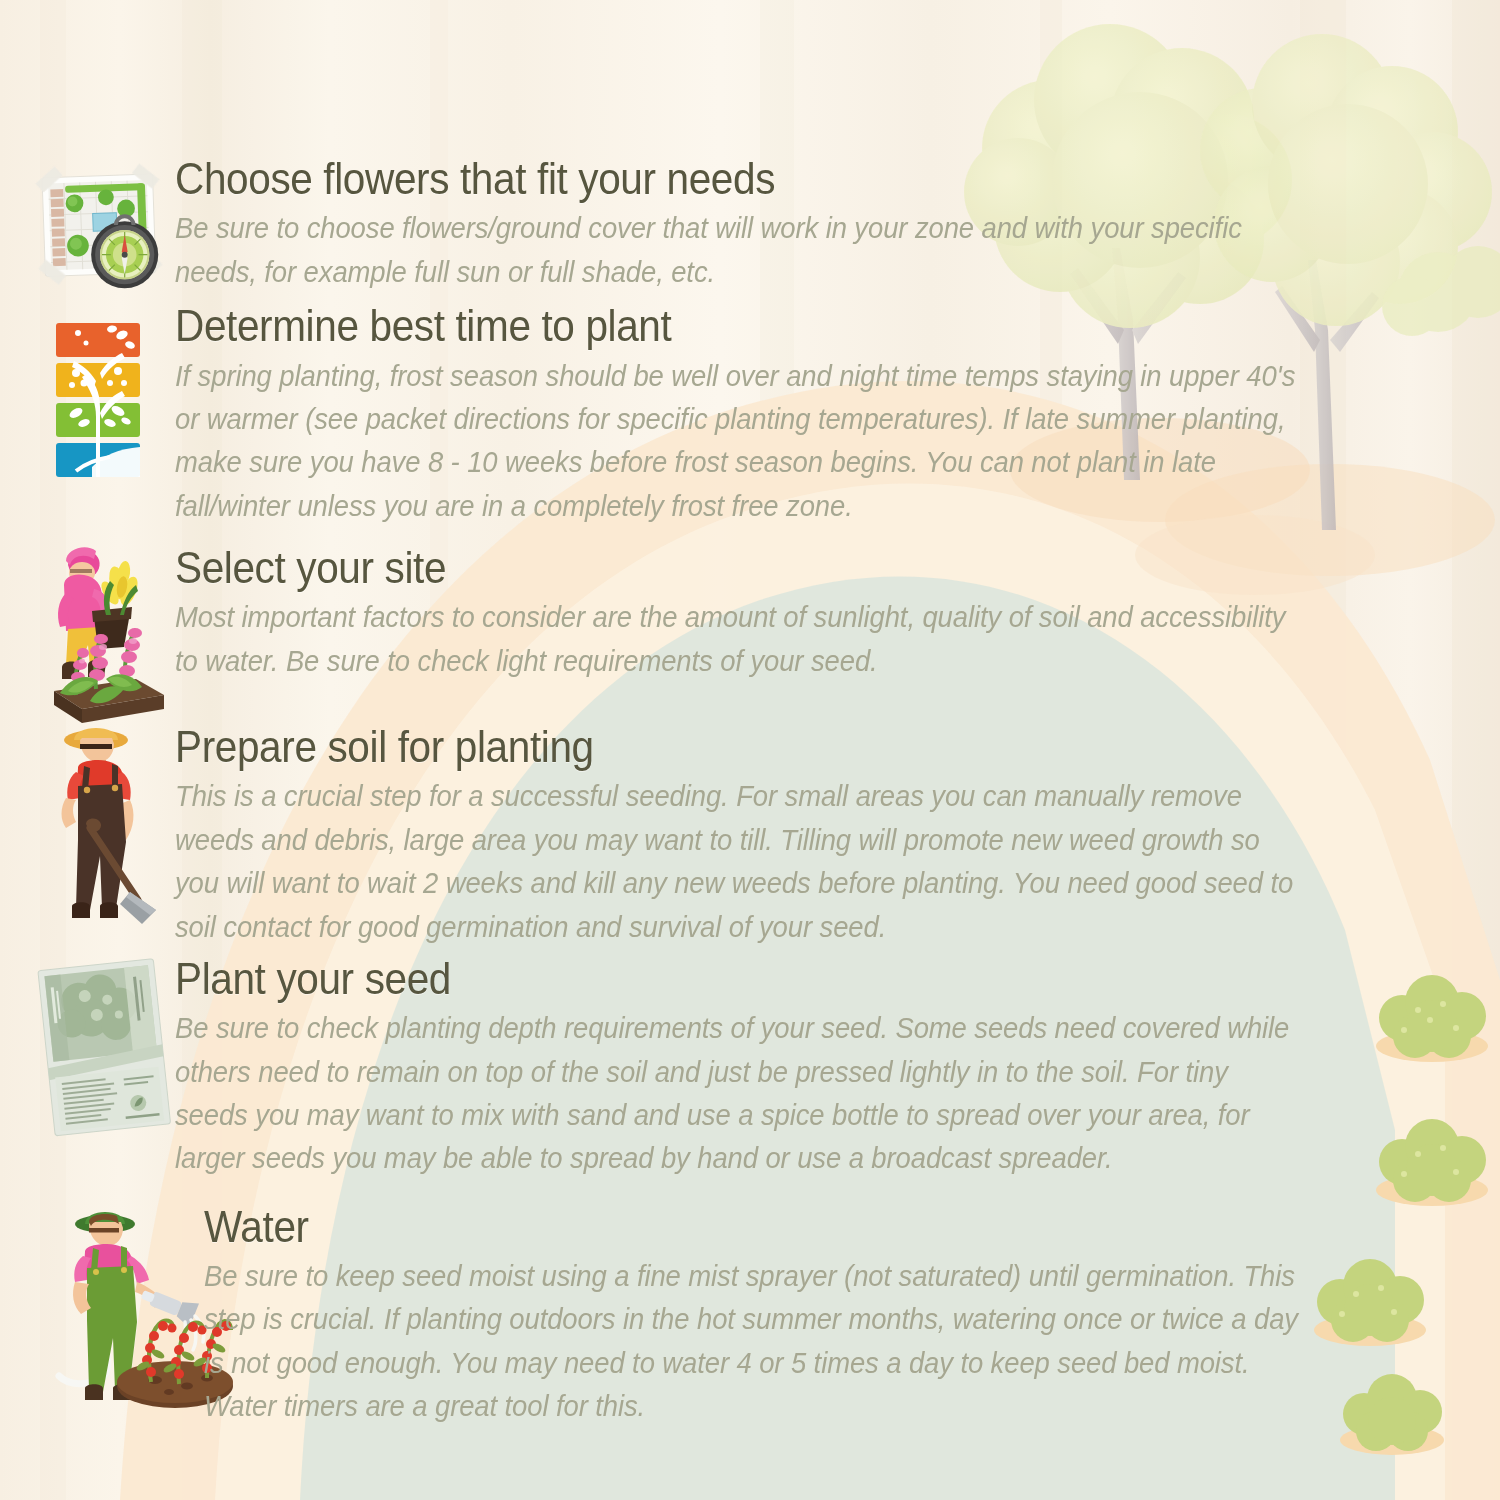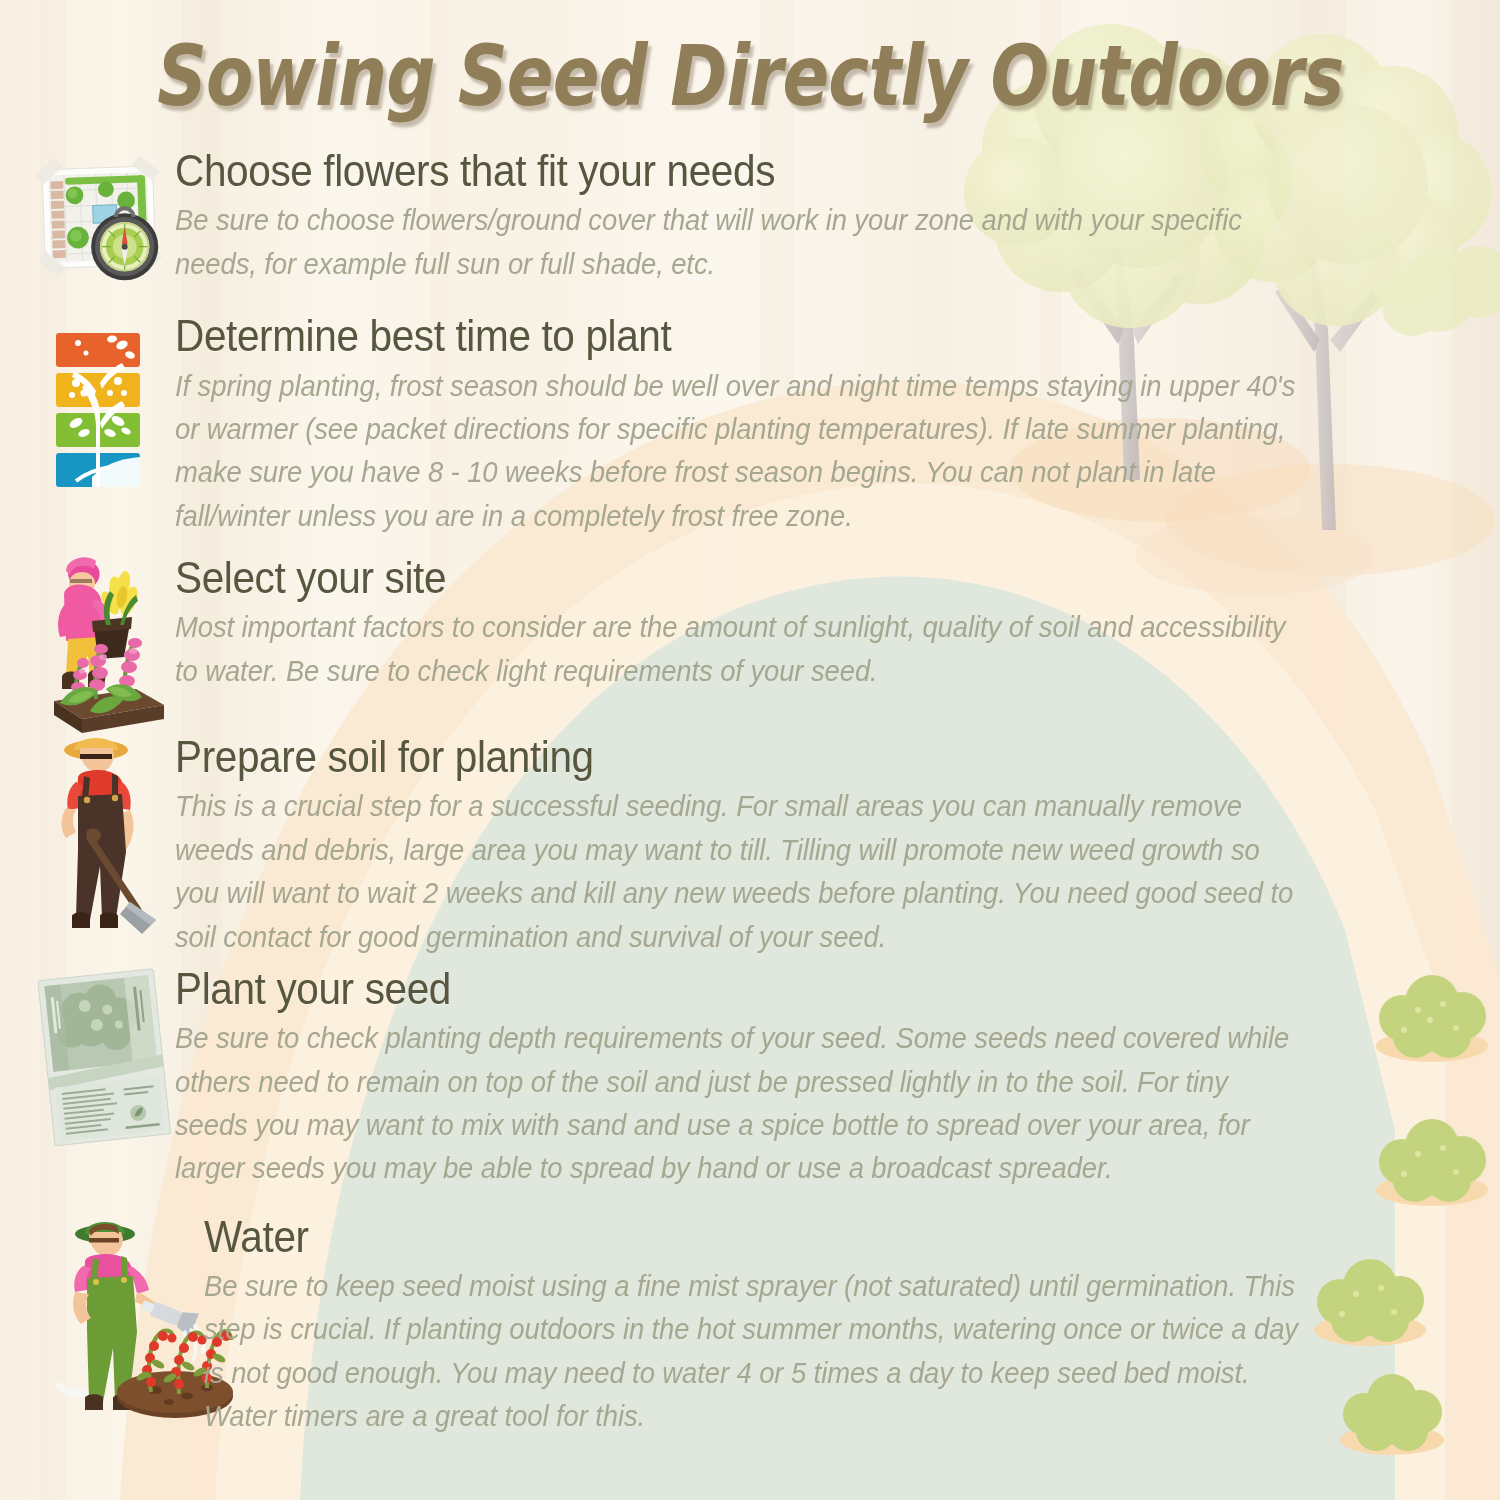--- a/index.html
+++ b/index.html
@@ -39,21 +39,21 @@
     letter-spacing:-1px;
     color:#8f7e58;
     transform:scaleX(0.82);
     transform-origin:center;
     text-shadow:4px 5px 3px rgba(90,72,45,0.32);
     white-space:nowrap;
   }
 
   
   #steps {
-    position:absolute; left:0; top:146px;
+    position:absolute; left:0; top:154px;
     width:1380px; z-index:5;
   }
   .step {
     position:relative;
     display:block;
     padding-left:175px;
     padding-right:78px;
   }
   .step-icon {
     position:absolute;
@@ -81,21 +81,21 @@
     line-height:1.47;
     letter-spacing:-0.1px;
     transform:scaleX(0.93);
     transform-origin:left top;
     width:107.5%;
     margin-top:2px;
   }
 
   
   .s1 { margin-top:0px;  }
-  .s2 { margin-top:26px; }
+  .s2 { margin-top:8px; }
   .s3 { margin-top:16px; }
   .s4 { margin-top:40px; }
   .s5 { margin-top:6px; }
   .s6 { margin-top:22px;margin-left:29px; }
 
   .s1 .step-icon { top:4px;   }
   .s2 .step-icon { top:20px;  }
   .s3 .step-icon { top:-14px; }
   .s4 .step-icon { top:-6px;  }
   .s5 .step-icon { top:-4px;  }
@@ -239,23 +239,20 @@
             <circle cx="1392" cy="1399" r="25"></circle>
           <circle cx="1420" cy="1412" r="22"></circle>
             <circle cx="1376" cy="1431" r="20"></circle>
           <circle cx="1408" cy="1431" r="20"></circle>
             <circle cx="1392" cy="1421" r="24"></circle>
         </g>
       </g>
     </svg>
   </div>
 
-  <div class="title-wrap">
-    <div class="poster-title">Sowing Seed  Directly Outdoors</div>
-  </div>
 
   <div id="steps">
 
     <section class="step s1">
       <div class="step-icon">
         <svg class="icon-svg" viewBox="0 0 150 150" xmlns="http://www.w3.org/2000/svg">
 
           <g transform="rotate(-2 75 70)">
             <rect x="16" y="18" width="112" height="100" rx="3" fill="#fdfdfb" stroke="#e4e1d8"></rect>
             <rect x="22" y="24" width="100" height="88" fill="#f2f1ec"></rect>

